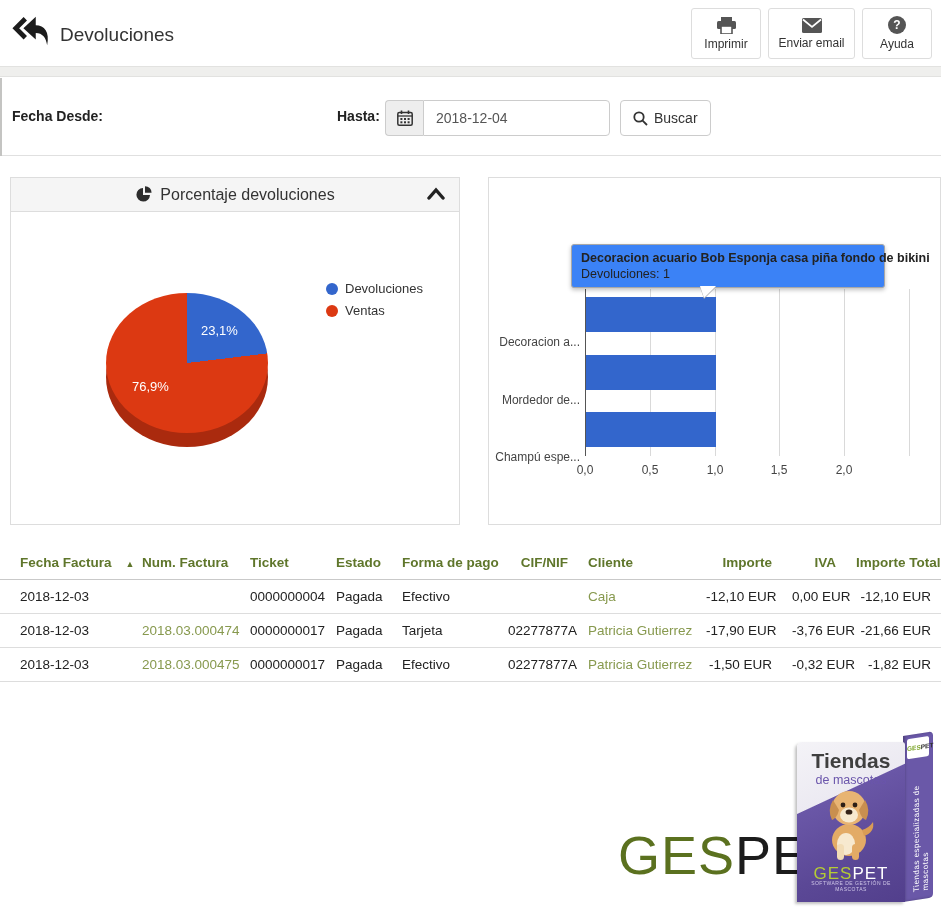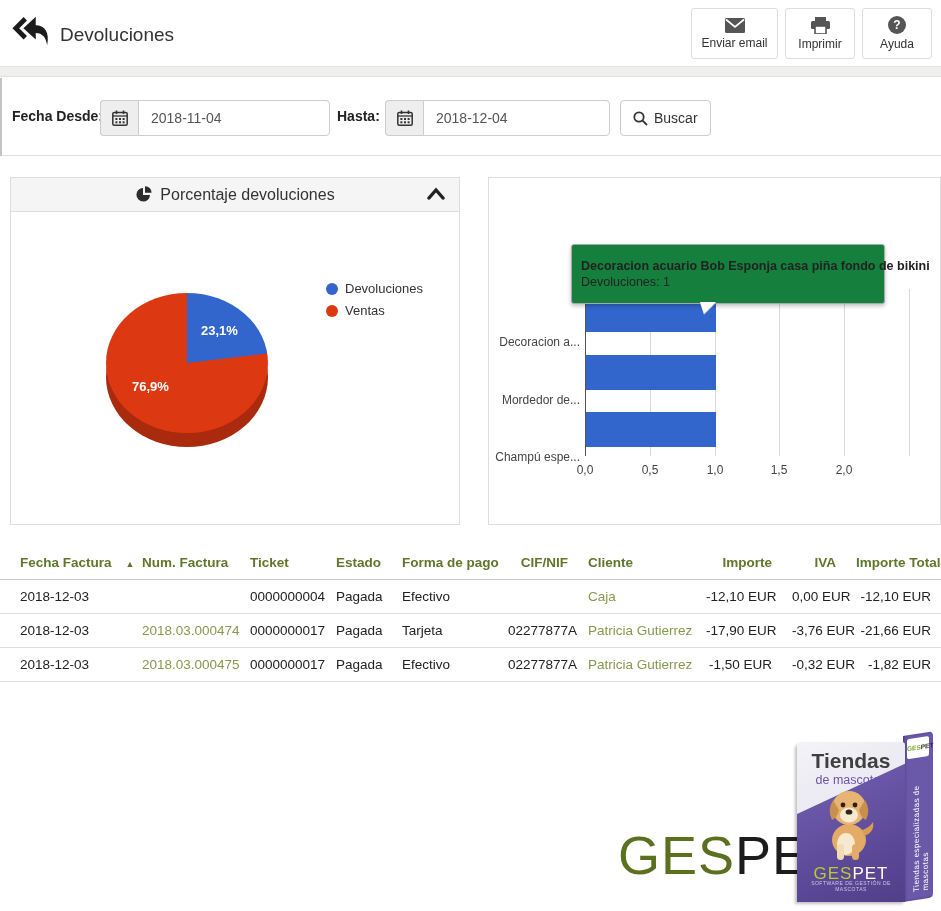--- a/index.html
+++ b/index.html
@@ -48,32 +48,32 @@
   .collapse-ic { position:absolute; right:14px; top:9px; cursor:pointer; }
 
   
   .legend { position:absolute; left:315px; top:103px; }
   .legend .li { display:flex; align-items:center; gap:7px; margin-bottom:7px; }
   .legend .dot { width:12px; height:12px; border-radius:50%; }
   .legend .lt { font-size:13px; color:#333; }
   .pie-wrap { position:absolute; left:95px; top:115px; width:162px; height:154px; }
   .pie-depth { position:absolute; left:0; top:14px; width:162px; height:140px; border-radius:50%; background:#aa2a0e; }
   .pie-main  { position:absolute; left:0; top:0;   width:162px; height:140px; border-radius:50%; cursor:pointer; }
-  .pie-lab { position:absolute; color:#fff; font-size:13px; font-weight:bold; }
+  .pie-lab { position:absolute; color:#fff; font-size:13px; font-weight:normal; }
   .pl0 { left:95px; top:30px; } .pl1 { left:26px; top:86px; }
 
   
   .plot { position:absolute; left:96px; top:111px; width:324px; height:167px; }
   .gl { position:absolute; top:0; width:1px; height:167px; background:#d9d9d9; }
   .gl.axis { background:#555; }
   .hbar { position:absolute; left:1px; height:35px; background:#3366cc; cursor:pointer; }
   .catlab { position:absolute; width:89px; text-align:right; font-size:12px; color:#444;margin-top:28px; }
   .ticklab { position:absolute; top:285px; width:40px; text-align:center; font-size:12px; color:#444; }
-  .tooltip { position:absolute; left:82px; top:66px; width:314px; background:#15803d; border:1px solid #a8a8a8;
-             border-radius:3px; box-shadow:0 2px 4px rgba(0,0,0,.25); padding:14px 9px; z-index:5; }
+  .tooltip { position:absolute; left:82px; top:66px; width:314px; background:#3b82f6; border:1px solid #a8a8a8;
+             border-radius:3px; box-shadow:0 2px 4px rgba(0,0,0,.25); padding:6px 9px; z-index:5; }
   .tooltip .tt1 { font-size:12.5px; font-weight:bold; color:#222; white-space:nowrap; }
   .tooltip .tt2 { font-size:12.5px; color:#222; margin-top:2px; }
   .tt-tail { position:absolute; left:128px; bottom:-11px; width:0; height:0;
              border-left:4px solid transparent; border-right:12px solid transparent;
              border-top:12px solid #fff; filter:drop-shadow(0 1px 0 #a8a8a8); }
 
   
   table.tbl { position:absolute; left:0; top:546px; width:941px; border-collapse:collapse; table-layout:fixed; }
   .tbl th { font-size:13.5px; font-weight:bold; color:#5f762b; text-align:left; padding:9px 10px;
             border-bottom:1px solid #c9c9c9; cursor:pointer; white-space:nowrap; }
@@ -115,70 +115,51 @@
 <body>
 
 <div class="topbar">
   <svg class="back-ic" viewBox="0 0 40 38">
     <path d="M14 5 L4 15 L14 25" fill="none" stroke="#1c1c1c" stroke-width="5"></path>
     <path d="M25 3 L12 15 L25 27 L25 20 C32 20 36 25 37 33 C40 19 34 12 25 12 Z" fill="#1c1c1c"></path>
   </svg>
   <div class="page-title">Devoluciones</div>
 
   <div class="toolbtns">
-    <div class="toolbtn wide">
-      <svg width="20" height="15" viewBox="0 0 20 15">
-        <rect x="0" y="0" width="20" height="15" rx="1.5" fill="#555"></rect>
-        <path d="M1 1.5 L10 9 L19 1.5" fill="none" stroke="#fff" stroke-width="1.7"></path>
-      </svg>
-      <span class="lbl">Enviar email</span>
-    </div>
     <div class="toolbtn">
       <svg width="19" height="17" viewBox="0 0 19 17">
         <rect x="4" y="0" width="11" height="4" fill="#555"></rect>
         <rect x="0" y="4" width="19" height="8" rx="1.5" fill="#555"></rect>
         <rect x="4" y="9" width="11" height="8" fill="#fff" stroke="#555" stroke-width="1.6"></rect>
       </svg>
       <span class="lbl">Imprimir</span>
     </div>
+    <div class="toolbtn wide">
+      <svg width="20" height="15" viewBox="0 0 20 15">
+        <rect x="0" y="0" width="20" height="15" rx="1.5" fill="#555"></rect>
+        <path d="M1 1.5 L10 9 L19 1.5" fill="none" stroke="#fff" stroke-width="1.7"></path>
+      </svg>
+      <span class="lbl">Enviar email</span>
+    </div>
     <div class="toolbtn">
       <svg width="18" height="18" viewBox="0 0 18 18">
         <circle cx="9" cy="9" r="9" fill="#555"></circle>
         <text x="9" y="13.4" text-anchor="middle" font-size="12" font-weight="bold" fill="#fff" font-family="Liberation Sans, sans-serif">?</text>
       </svg>
       <span class="lbl">Ayuda</span>
     </div>
   </div>
 </div>
 
 <div class="band"></div>
 
 <div class="filterbar">
   <div class="filter-accent"></div>
   <span class="f-label lbl-desde">Fecha Desde:</span>
 
-  <div class="ig ig1">
-    <span class="addon">
-      <svg width="16" height="16" viewBox="0 0 16 16">
-        <rect x="0.8" y="2.5" width="14.4" height="12.7" rx="1.5" fill="none" stroke="#333" stroke-width="1.5"></rect>
-        <line x1="4.5" y1="0.5" x2="4.5" y2="4" stroke="#333" stroke-width="1.6"></line>
-        <line x1="11.5" y1="0.5" x2="11.5" y2="4" stroke="#333" stroke-width="1.6"></line>
-        <line x1="1" y1="6" x2="15" y2="6" stroke="#333" stroke-width="1.3"></line>
-        <g fill="#333">
-            <rect x="3.4" y="8" width="2" height="2"></rect>
-            <rect x="7" y="8" width="2" height="2"></rect>
-            <rect x="10.6" y="8" width="2" height="2"></rect>
-            <rect x="3.4" y="11.3" width="2" height="2"></rect>
-            <rect x="7" y="11.3" width="2" height="2"></rect>
-            <rect x="10.6" y="11.3" width="2" height="2"></rect>
-          </g>
-      </svg>
-    </span>
-    <input value="2018-11-04" style="">
-  </div>
 
   <span class="f-label lbl-hasta">Hasta:</span>
 
   <div class="ig ig2">
     <span class="addon">
       <svg width="16" height="16" viewBox="0 0 16 16">
         <rect x="0.8" y="2.5" width="14.4" height="12.7" rx="1.5" fill="none" stroke="#333" stroke-width="1.5"></rect>
         <line x1="4.5" y1="0.5" x2="4.5" y2="4" stroke="#333" stroke-width="1.6"></line>
         <line x1="11.5" y1="0.5" x2="11.5" y2="4" stroke="#333" stroke-width="1.6"></line>
         <line x1="1" y1="6" x2="15" y2="6" stroke="#333" stroke-width="1.3"></line>

